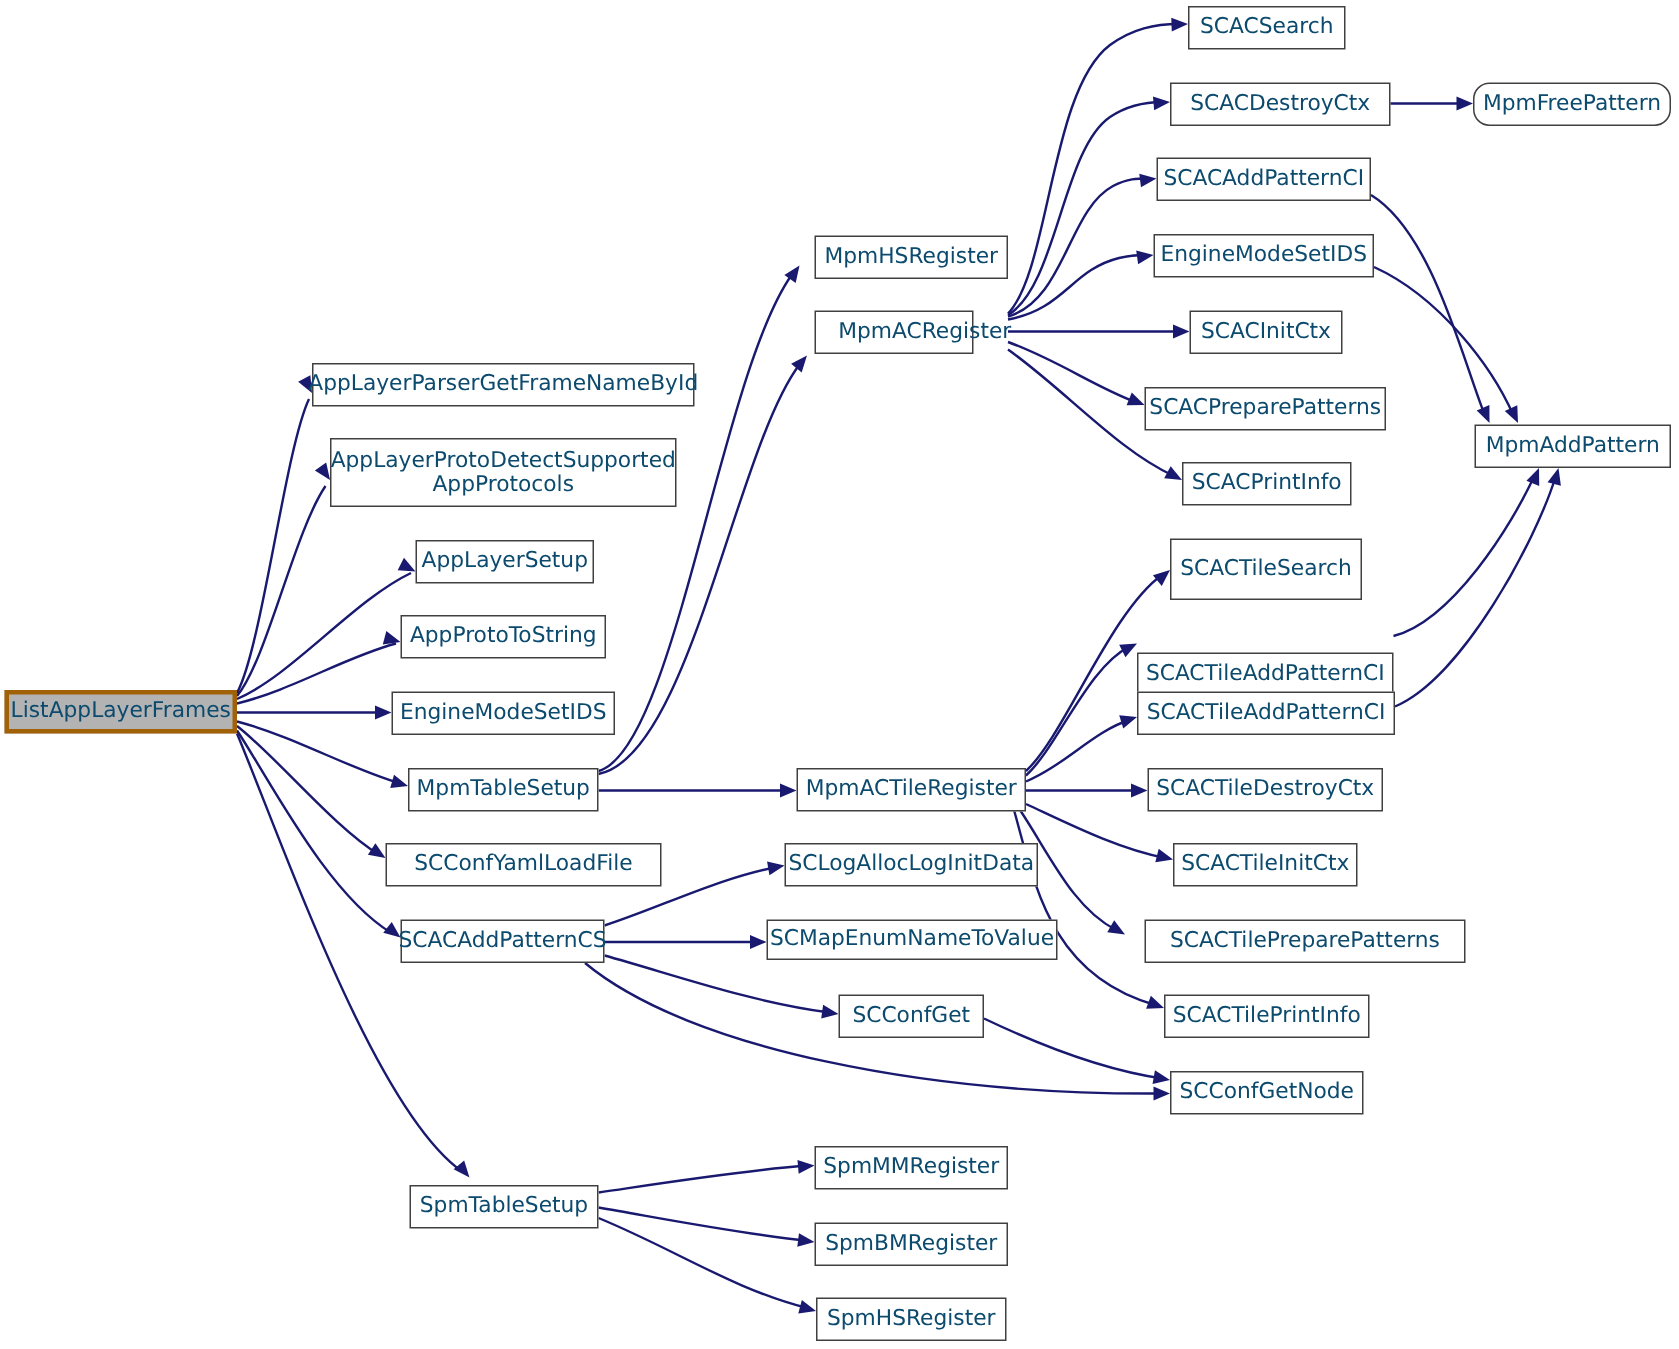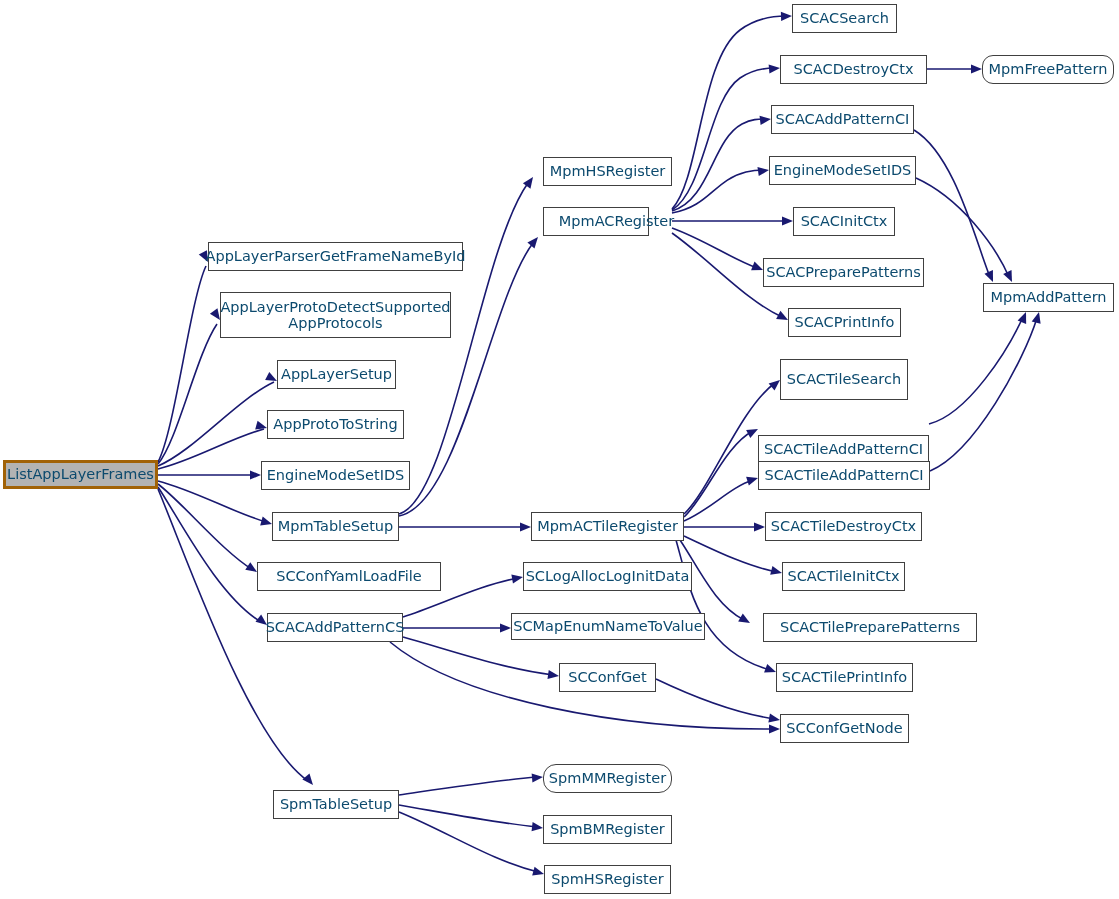--- a/index.html
+++ b/index.html
@@ -216,21 +216,21 @@
       <div class="node" style="left: 272px; top: 512px; width: 127px; height: 29px;">MpmTableSetup</div>
       <div class="node" style="left: 257px; top: 562px; width: 184px; height: 29px;">SCConfYamlLoadFile</div>
       <div class="node" style="left: 267px; top: 613px; width: 136px; height: 29px;">SCACAddPatternCS</div>
       <div class="node" style="left: 273px; top: 790px; width: 126px; height: 29px;">SpmTableSetup</div>
       <div class="node" style="left: 543px; top: 157px; width: 129px; height: 29px;">MpmHSRegister</div>
       <div class="node" style="left: 543px; top: 207px; width: 106px; height: 29px; padding-left: 41px;">MpmACRegister</div>
       <div class="node" style="left: 531px; top: 512px; width: 153px; height: 29px;">MpmACTileRegister</div>
       <div class="node" style="left: 523px; top: 562px; width: 169px; height: 29px;">SCLogAllocLogInitData</div>
       <div class="node" style="left: 511px; top: 613px; width: 194px; height: 27px;">SCMapEnumNameToValue</div>
       <div class="node" style="left: 559px; top: 663px; width: 97px; height: 29px;">SCConfGet</div>
-      <div class="node" style="left: 543px; top: 764px; width: 129px; height: 29px; border-radius: 13px;">SpmMMRegister</div>
+      <div class="node" style="left: 543px; top: 764px; width: 129px; height: 29px;">SpmMMRegister</div>
       <div class="node" style="left: 543px; top: 815px; width: 129px; height: 29px;">SpmBMRegister</div>
       <div class="node" style="left: 544px; top: 865px; width: 127px; height: 29px;">SpmHSRegister</div>
       <div class="node" style="left: 792px; top: 4px; width: 105px; height: 29px;">SCACSearch</div>
       <div class="node" style="left: 780px; top: 55px; width: 147px; height: 29px;">SCACDestroyCtx</div>
       <div class="node" style="left: 771px; top: 105px; width: 143px; height: 29px;">SCACAddPatternCI</div>
       <div class="node" style="left: 769px; top: 156px; width: 147px; height: 29px;">EngineModeSetIDS</div>
       <div class="node" style="left: 793px; top: 207px; width: 102px; height: 29px;">SCACInitCtx</div>
       <div class="node" style="left: 763px; top: 258px; width: 161px; height: 29px;">SCACPreparePatterns</div>
       <div class="node" style="left: 788px; top: 308px; width: 113px; height: 29px;">SCACPrintInfo</div>
       <div class="node" style="left: 780px; top: 359px; width: 128px; height: 41px;">SCACTileSearch</div>

